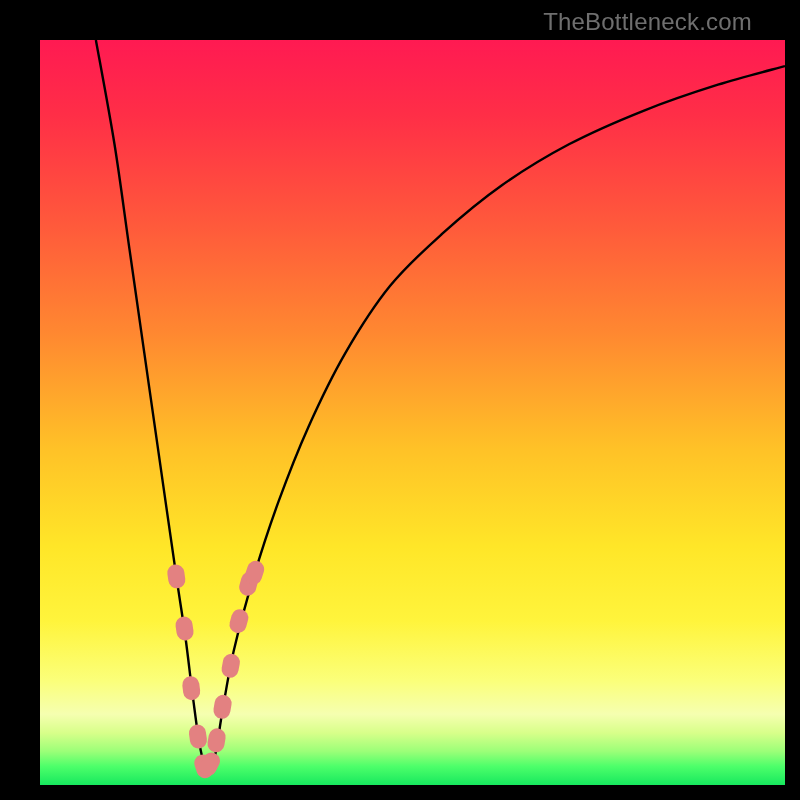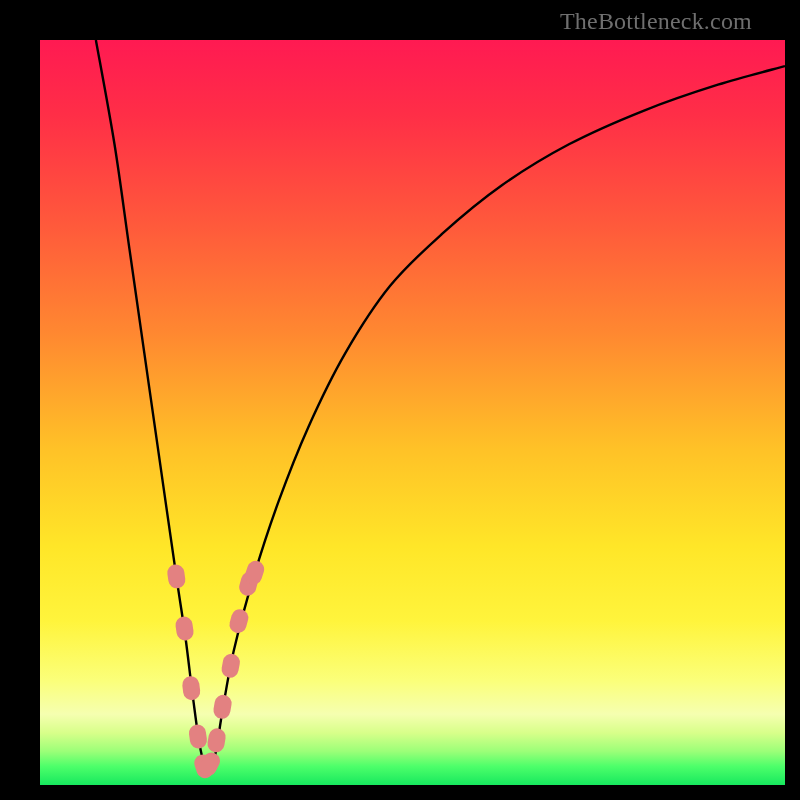--- a/index.html
+++ b/index.html
@@ -9,21 +9,20 @@
     height: 800px;
     overflow: hidden;
     background: #000;
     font-family: Arial, Helvetica, sans-serif;
   }
   .frame {
     position: relative;
     width: 766px;
     height: 800px;
     background: #000;
-    font-family: Liberation Serif, serif;
   }
   .plot-area {
     position: absolute;
     left: 40px;
     top: 40px;
     width: 745px;
     height: 745px;
     
   }
   .watermark {

